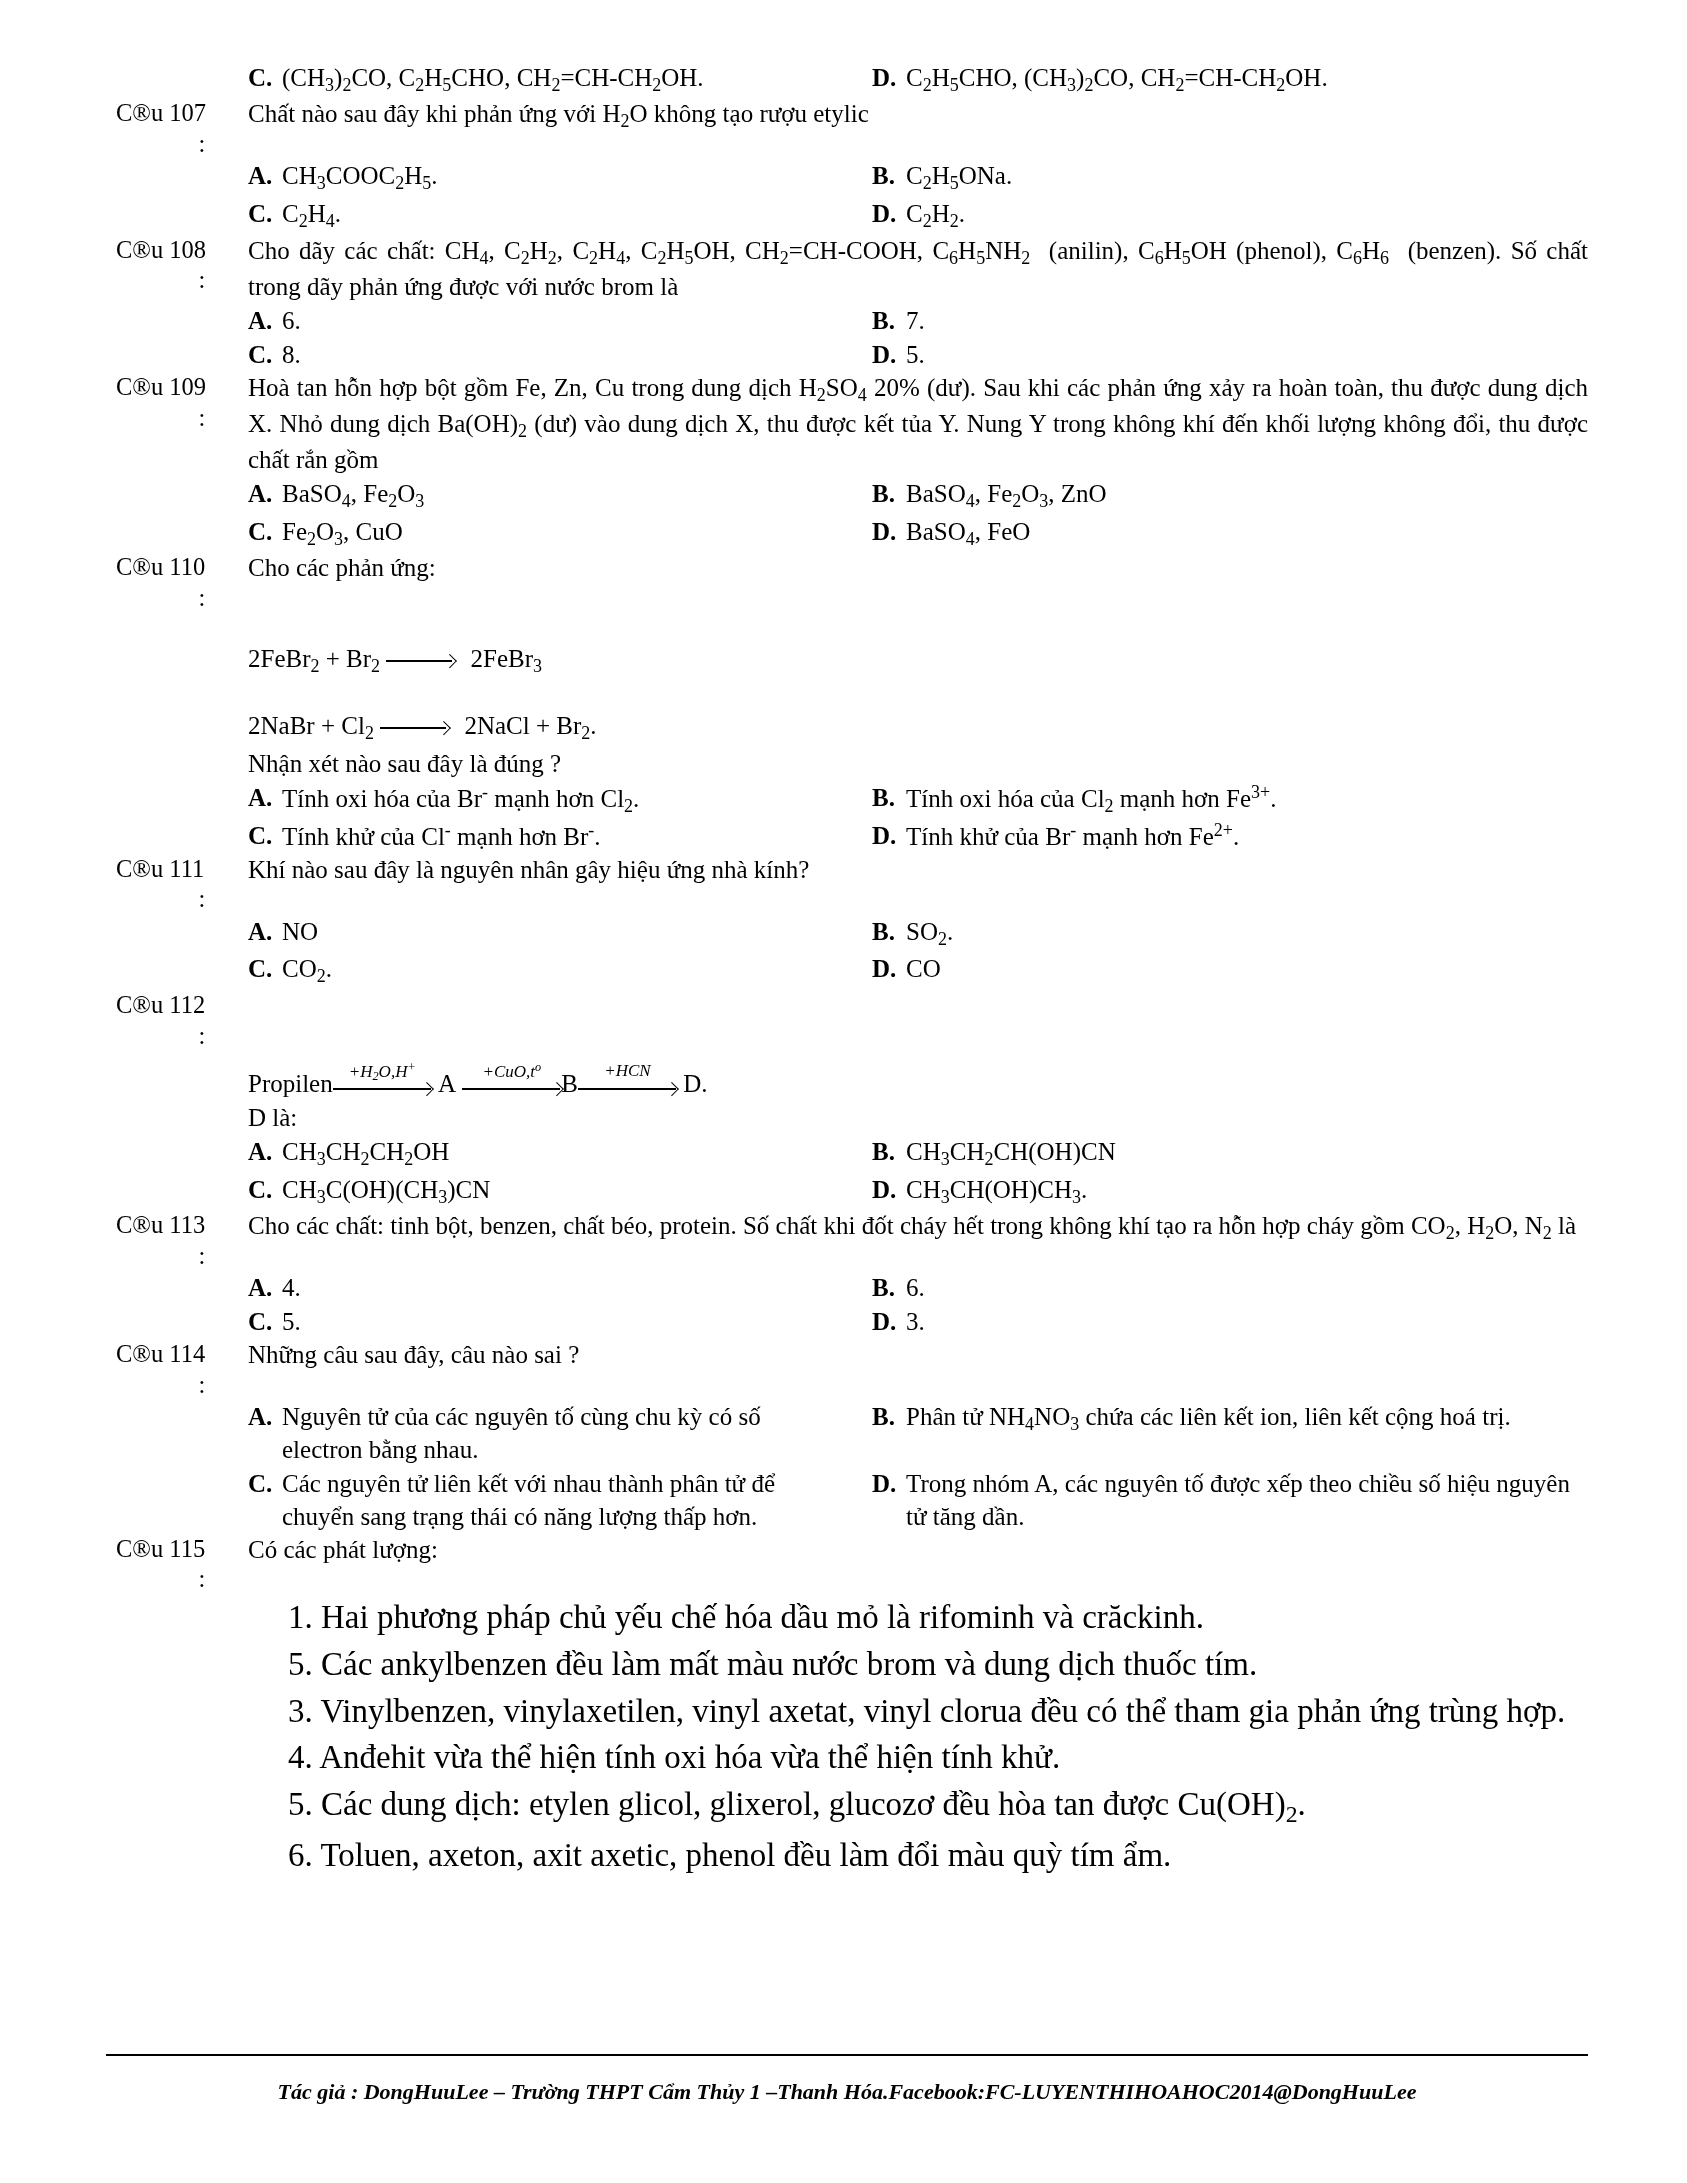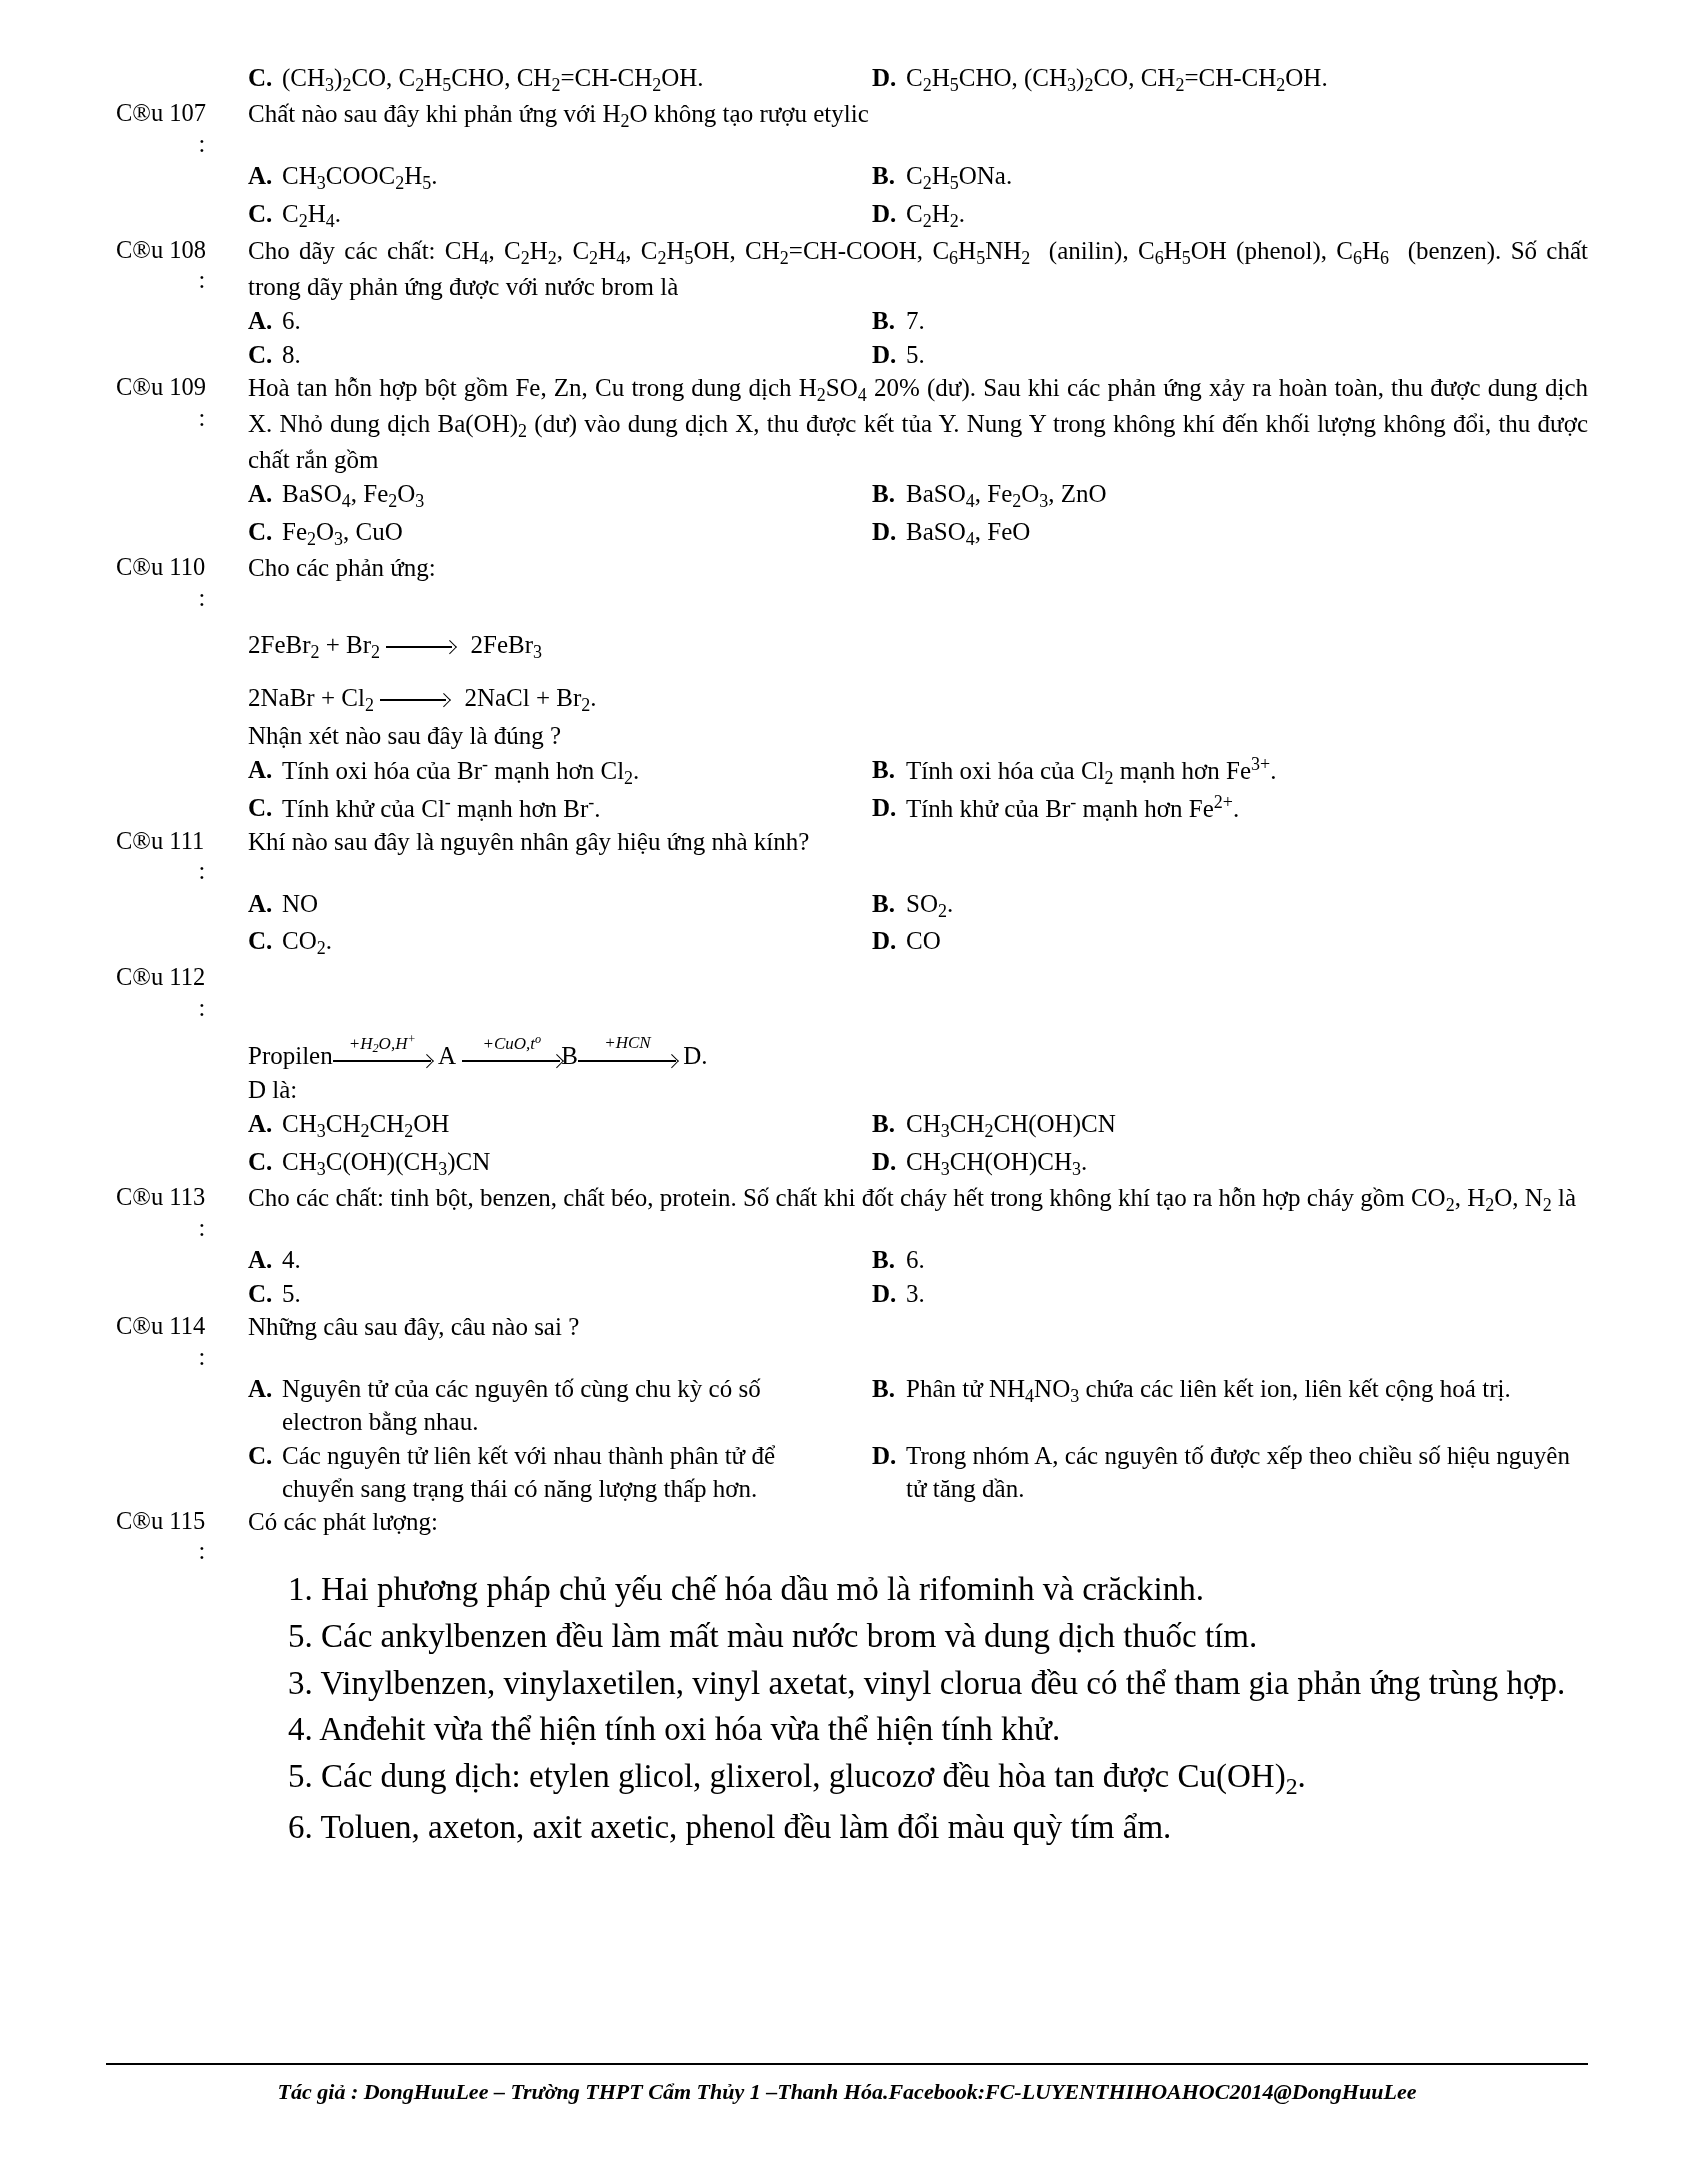--- a/index.html
+++ b/index.html
@@ -76,21 +76,21 @@
     padding-left: 142px;
     font-size: 25px;
     line-height: 1.34;
   }
   .sub { font-size: 0.72em; vertical-align: -0.28em; }
   .sup { font-size: 0.72em; vertical-align: 0.48em; }
   .rxn {
     font-size: 25px;
     line-height: 1.5;
     padding-left: 142px;
-    margin-top: 13px;
+    margin-top: 27px;
   }
   .arrow-long {
     display: inline-block;
     position: relative;
     width: 78px;
     height: 9.3px;
     vertical-align: 1.3px;
   }
   .arrow-long::before {
     content: "";
@@ -149,21 +149,21 @@
     padding-left: 182px;
     font-size: 33px;
     line-height: 1.42;
   }
   .footer {
     position: absolute;
     left: 106px;
     right: 99px;
     bottom: 78px;
     border-top: 2px solid #000;
-    padding-top: 14px;
+    padding-top: 23px;
     text-align: center;
     font-family: "Liberation Serif", serif;
     font-weight: bold;
     font-style: italic;
     font-size: 22px;
   }
   .footer .inner { display: block; }
 </style>
 </head>
 <body>

